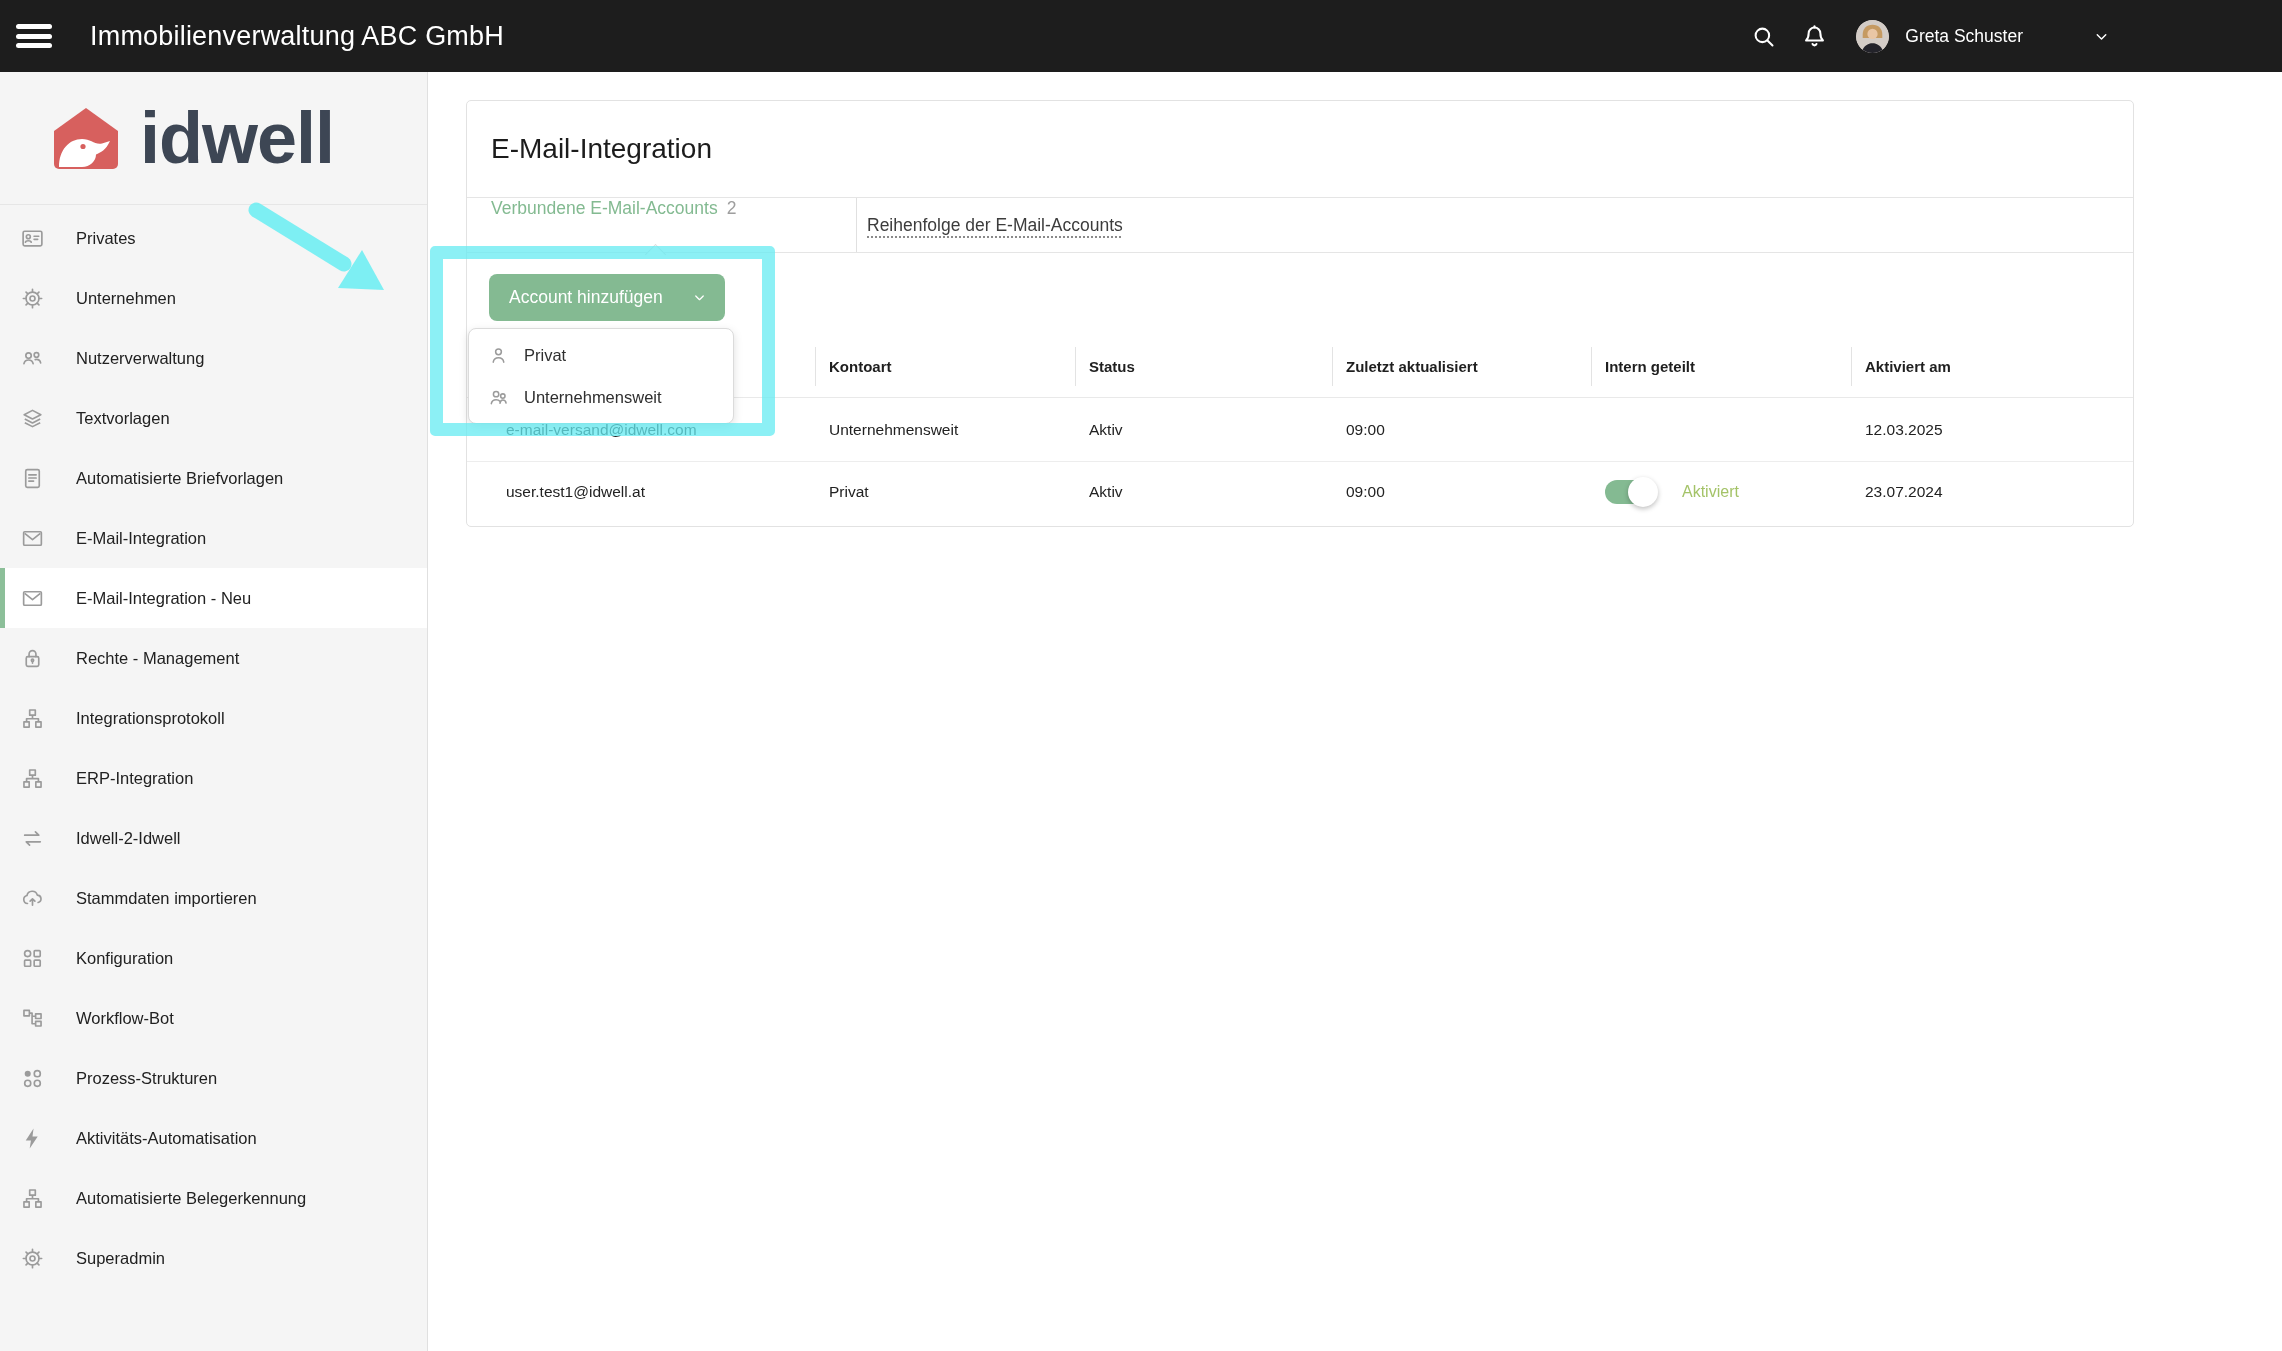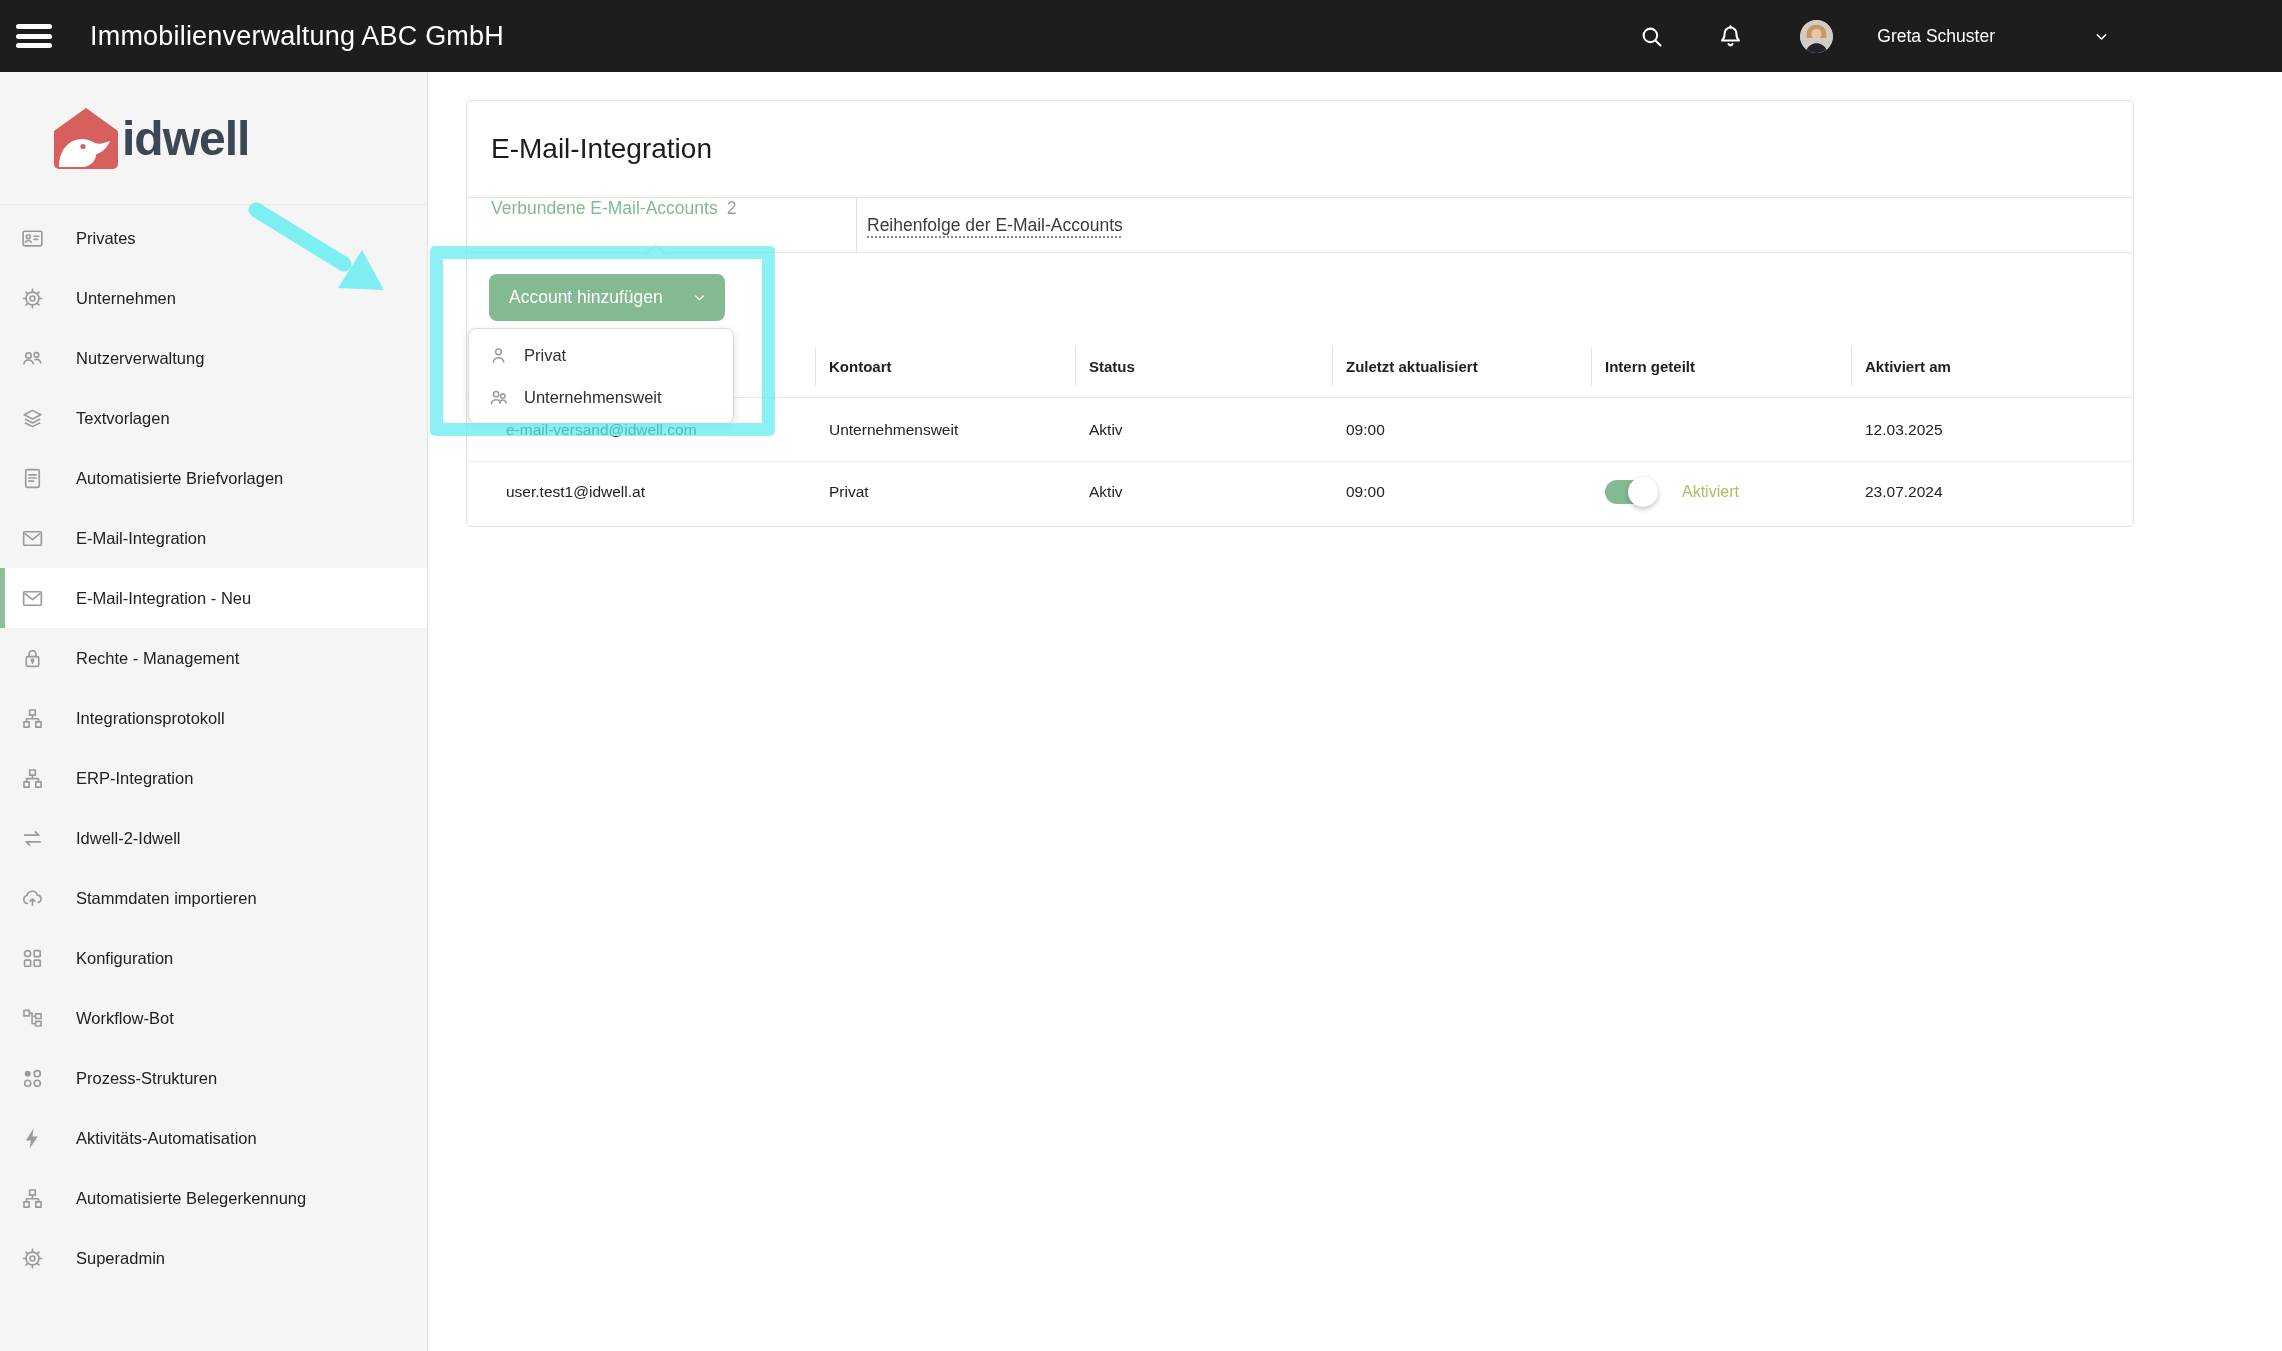--- a/index.html
+++ b/index.html
@@ -5,34 +5,34 @@
   * { margin:0; padding:0; box-sizing:border-box; }
   body { font-family:"Liberation Sans", sans-serif; background:#fff; }
   .page { position:relative; width:2282px; height:1351px; background:#fff; overflow:hidden; }
 
   
   .topbar { position:absolute; left:0; top:0; width:100%; height:72px; background:#1d1d1d;
             display:flex; align-items:center; z-index:20; }
   .hamburger { margin-left:16px; width:36px; cursor:pointer; }
   .hamburger span { display:block; width:36px; height:5px; background:#fff; border-radius:2.5px; margin:4.5px 0; }
   .tb-title { color:#fff; font-size:27px; margin-left:38px; font-weight:400; letter-spacing:.2px; }
-  .tb-right { margin-left:auto; display:flex; align-items:center; padding-right:172px;gap:28px; }
+  .tb-right { margin-left:auto; display:flex; align-items:center; padding-right:172px; }
   .tb-icon { width:27px; height:27px; color:#fff; }
   .tb-icon.search { margin-right:24px; }
   .tb-icon.bell { margin-right:28px; }
   .avatar { width:33px; height:33px; border-radius:50%; overflow:hidden; background:#cfc9c4; margin-right:16px; flex:none; }
   .tb-user { color:#fff; font-size:17.5px; margin-right:70px; }
   .tb-chevron { width:17px; height:17px; color:#fff; }
 
   
   .sidebar { position:absolute; left:0; top:72px; bottom:0; width:428px; background:#f5f5f5;
              border-right:1px solid #e0e0e0; z-index:10; }
   .logo-block { height:133px; border-bottom:1px solid #e6e6e6; display:flex; align-items:center; padding-left:50px; }
   .logo-house { width:72px; height:66px; flex:none; }
-  .logo-word { font-size:48px; font-weight:700; color:#3d4654; letter-spacing:-1px; }
+  .logo-word { font-size:72px; font-weight:700; color:#3d4654; margin-left:18px; letter-spacing:-1px; }
   .side-nav { padding-top:3px; }
   .side-item { height:60px; display:flex; align-items:center; padding-left:20px; cursor:pointer; }
   .side-item .icn { width:25px; height:25px; color:#9b9b9b; flex:none; }
   .side-item .lbl { margin-left:31px; font-size:16.5px; color:#212121; white-space:nowrap; }
   .side-item.active { background:#fff; border-left:5px solid #8cbf99; padding-left:15px; }
 
   
   .card { position:absolute; left:466px; top:100px; width:1668px; height:427px; background:#fff;
           border:1px solid #e2e2e2; border-radius:5px; z-index:1; }
   .card-title { height:97px; display:flex; align-items:center; padding-left:24px;

